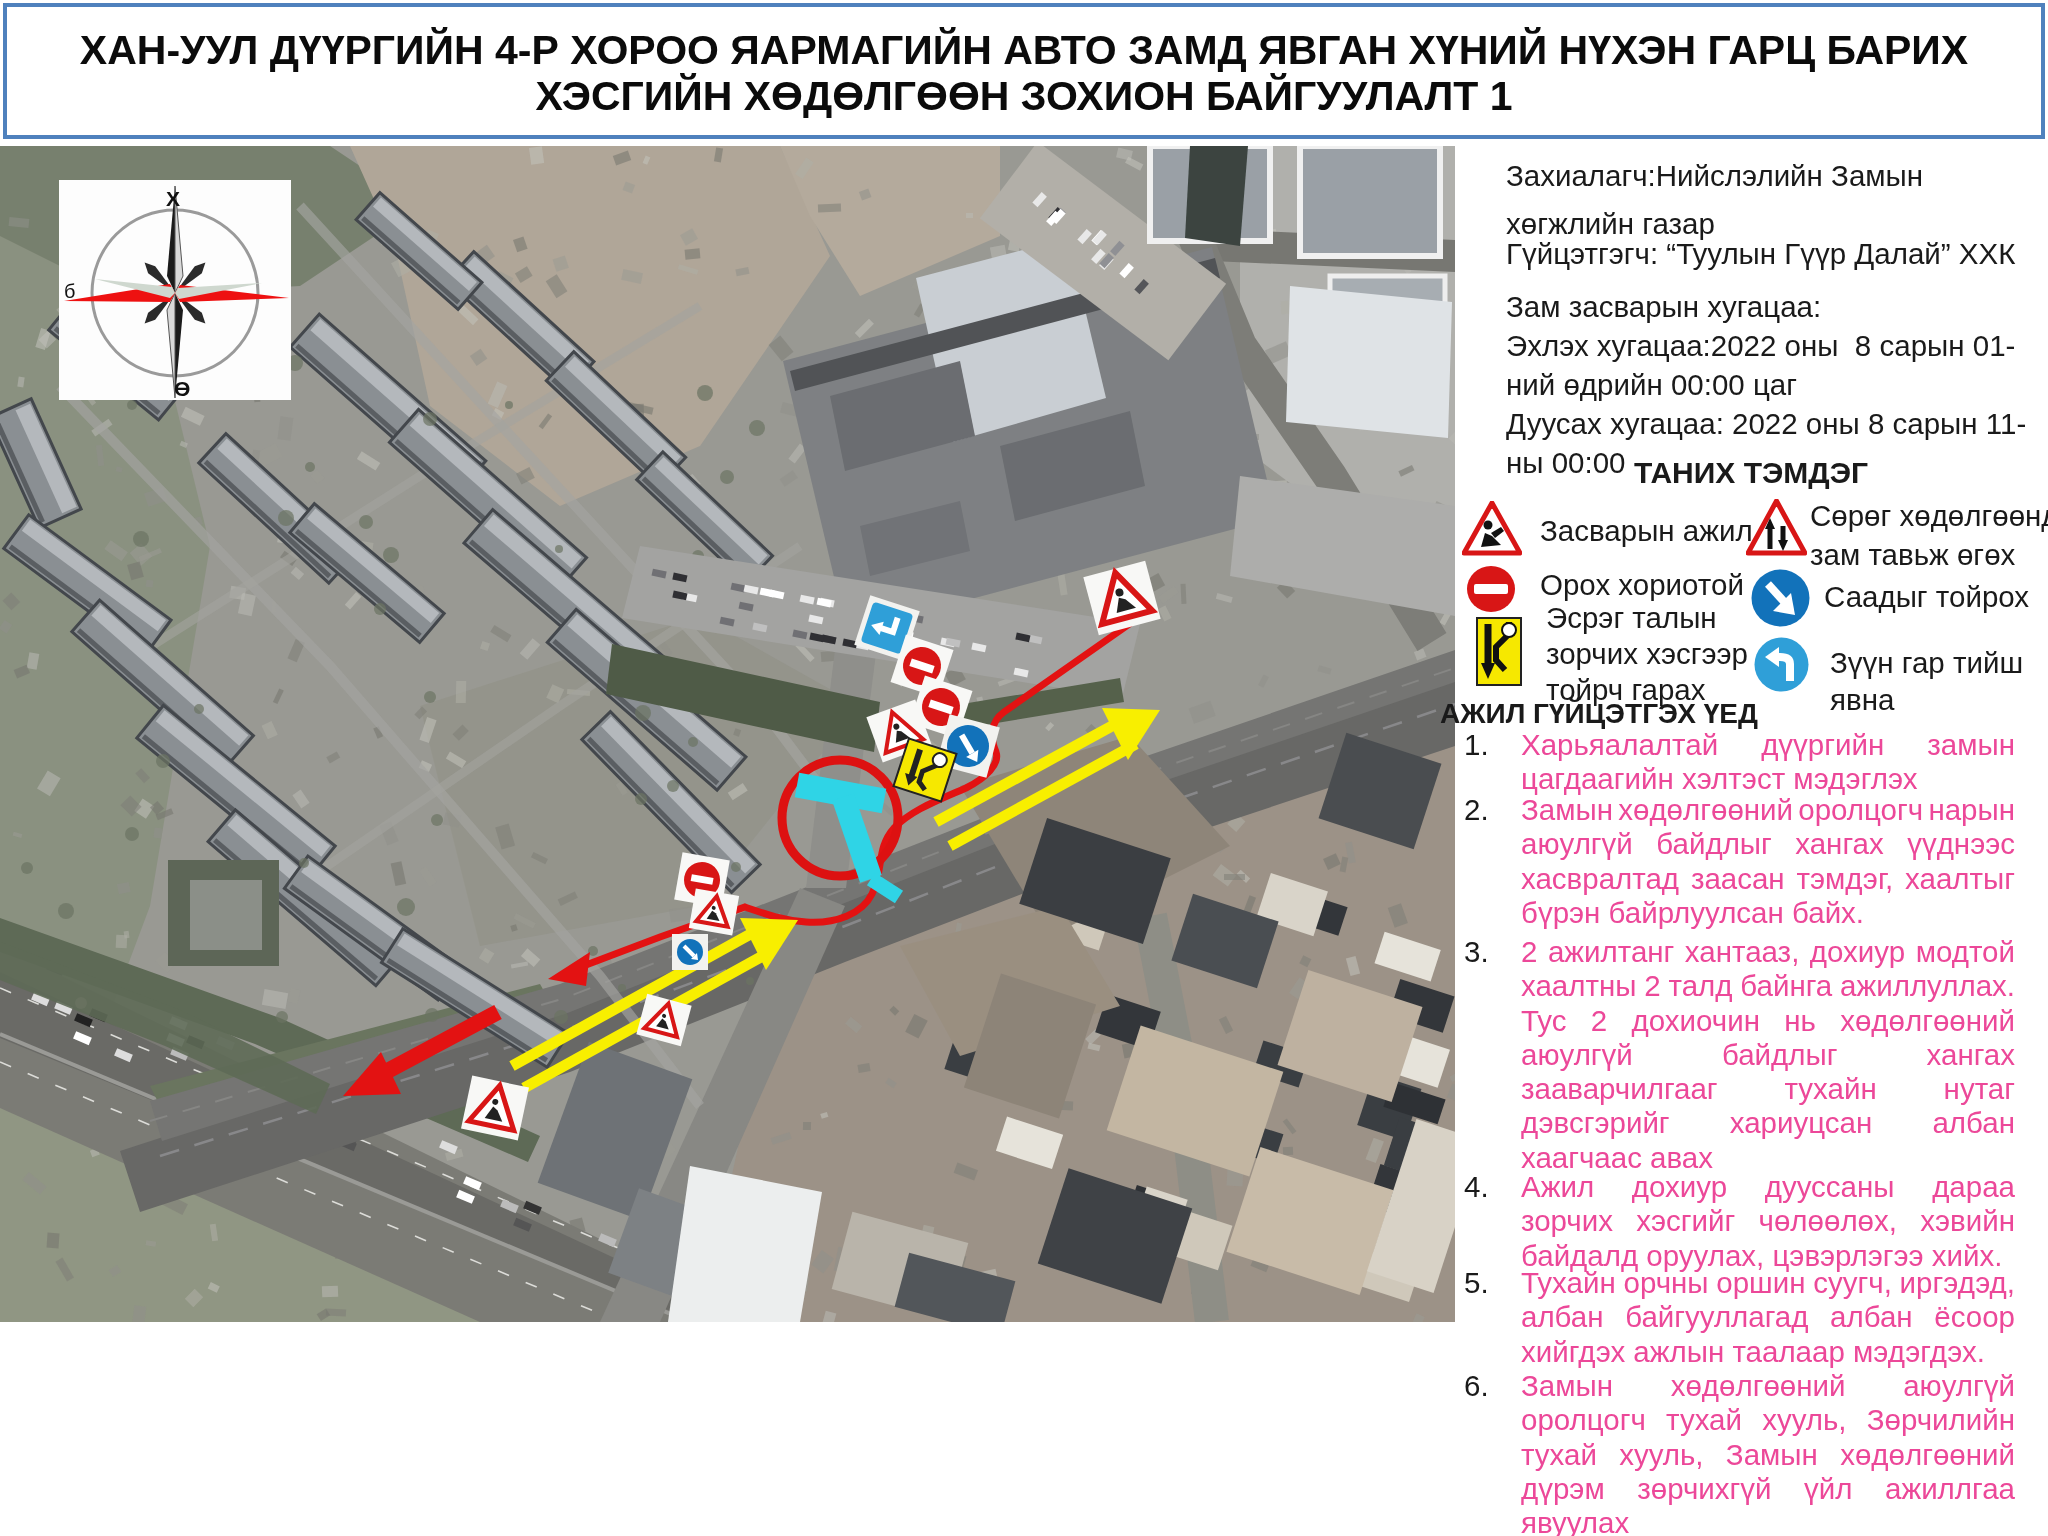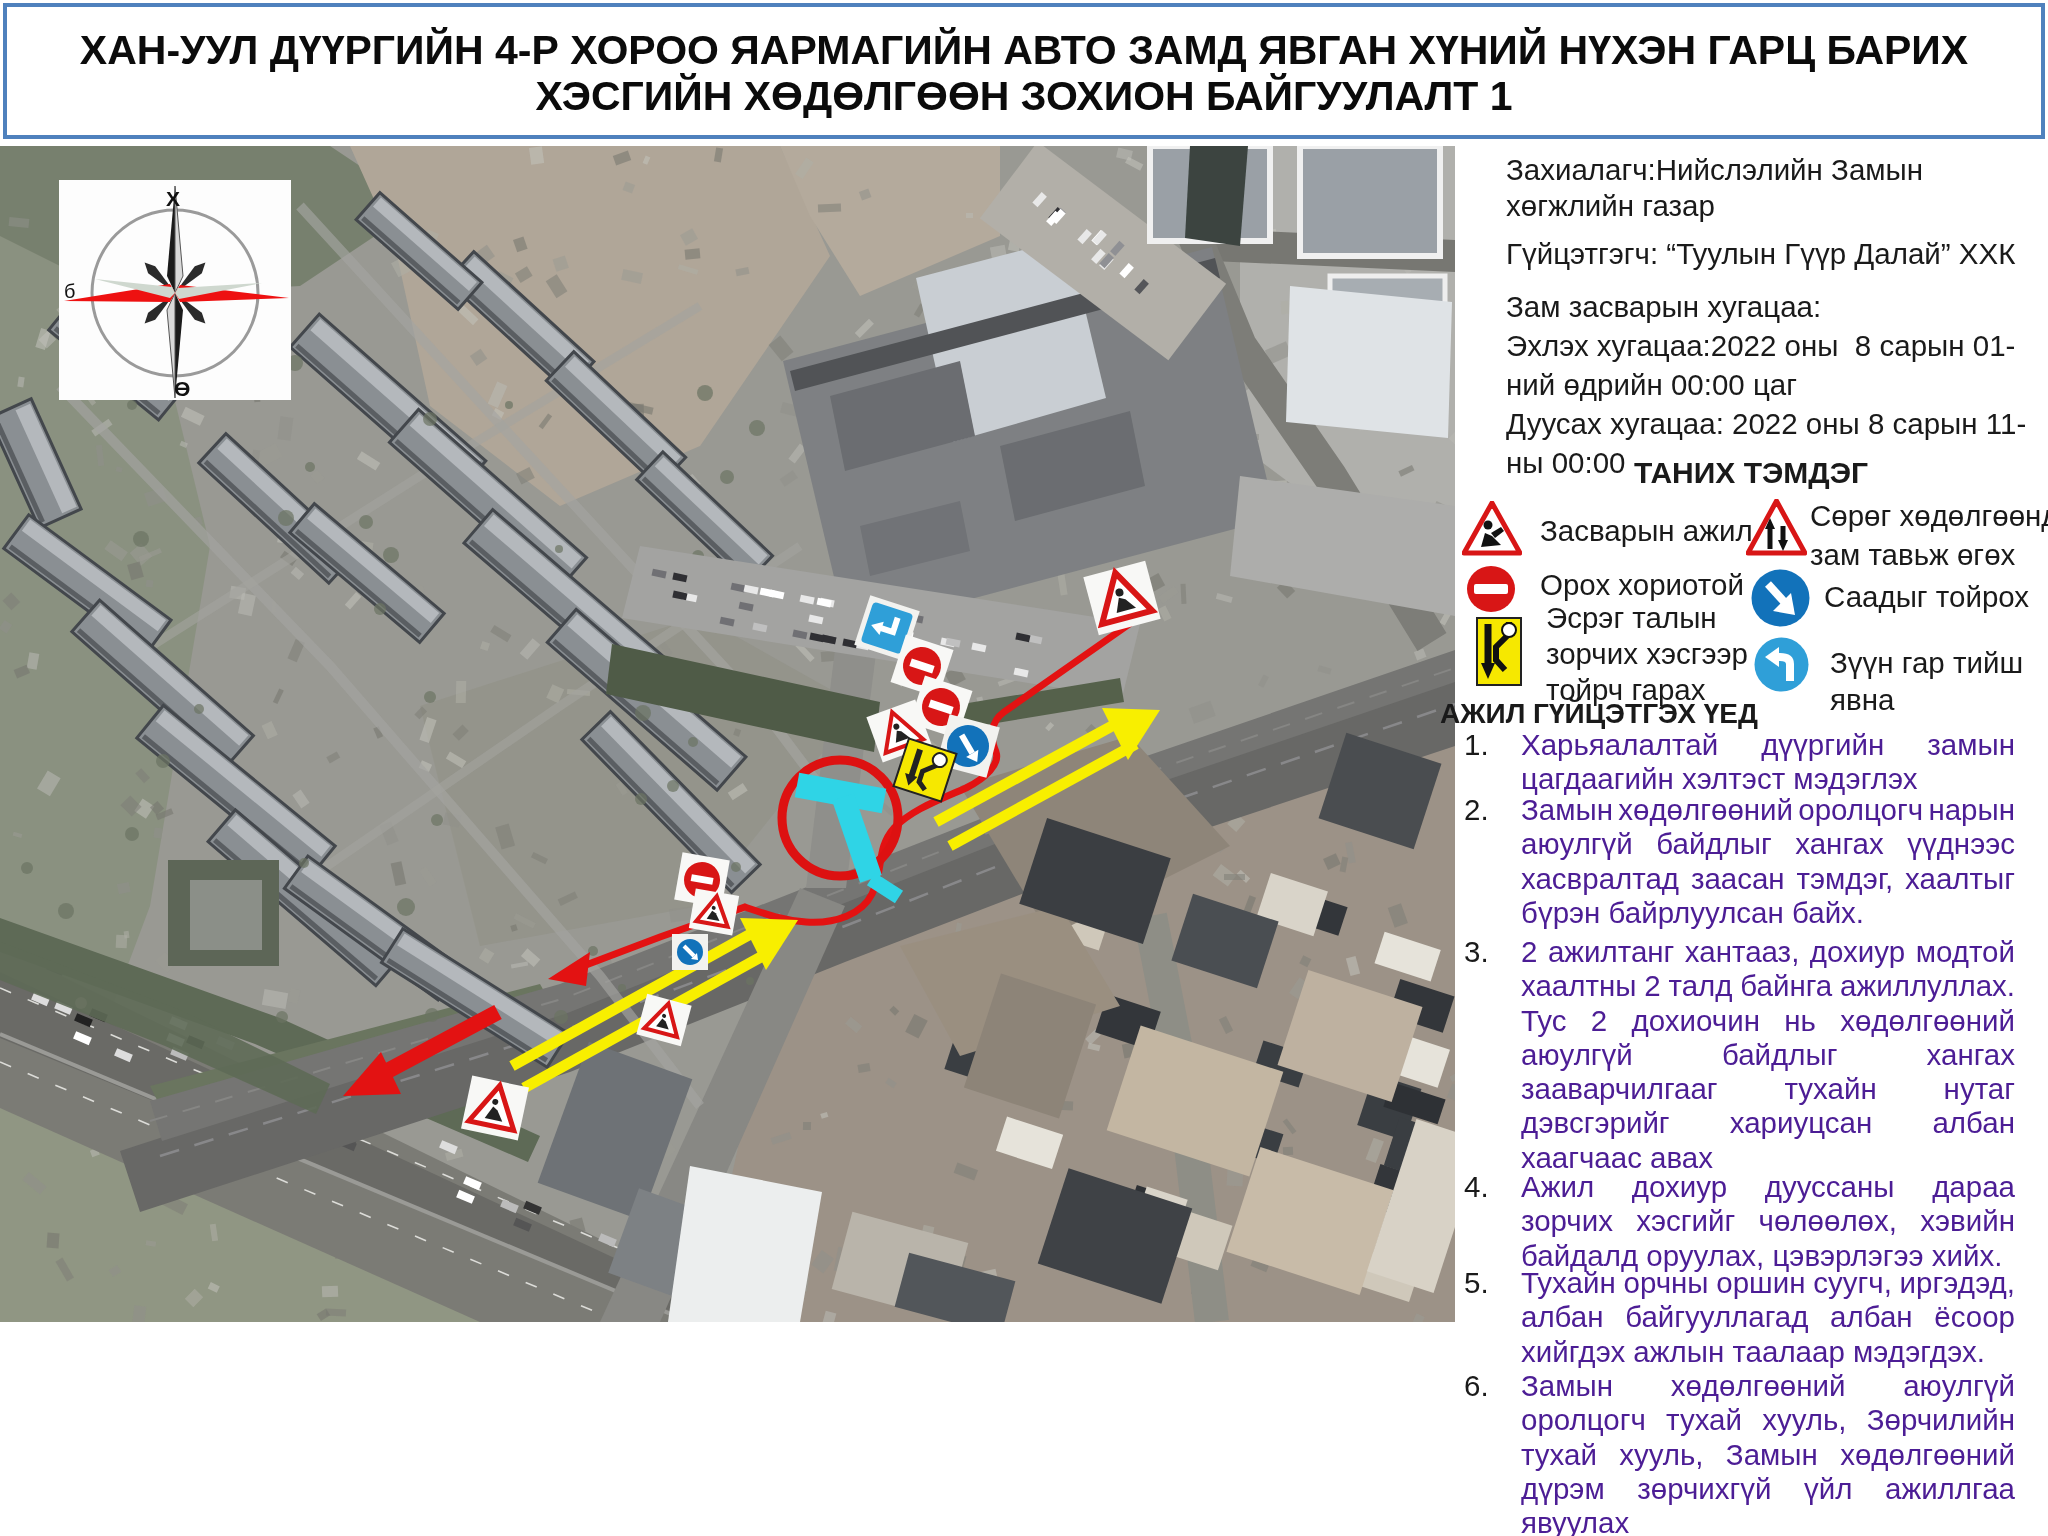--- a/index.html
+++ b/index.html
@@ -4,21 +4,21 @@
 <style>
   html,body{margin:0;padding:0;width:2048px;height:1536px;background:#ffffff;
     font-family:"Liberation Sans", sans-serif; overflow:hidden;}
   .abs{position:absolute;}
   #page{position:relative;width:1676px;height:1536px;}
   #header{position:absolute;left:3px;top:3px;width:2042px;height:136px;
     border:4px solid #4f81bd;background:#fff;box-sizing:border-box;text-align:center;
     font-weight:bold;font-size:41px;line-height:46px;color:#0b0b0b;padding-top:20px;white-space:nowrap;}
   .sbt{position:absolute;font-size:29.5px;color:#1a1a1a;white-space:nowrap;}
   .jl{display:flex;justify-content:space-between;}
-  .lst{position:absolute;font-size:29.5px;line-height:34.3px;width:494px;left:1521px;color:#4c1d95;}
+  .lst{position:absolute;font-size:29.5px;line-height:34.3px;width:494px;left:1521px;color:#ec4899;}
   .num{position:absolute;left:1464px;font-size:29.5px;color:#1a1a1a;}
 </style>
 </head>
 <body>
 <div id="page">
 
   <div id="header">ХАН-УУЛ ДҮҮРГИЙН 4-Р ХОРОО ЯАРМАГИЙН АВТО ЗАМД ЯВГАН ХҮНИЙ НҮХЭН ГАРЦ БАРИХ<br>ХЭСГИЙН ХӨДӨЛГӨӨН ЗОХИОН БАЙГУУЛАЛТ 1</div>
 
   <div class="abs" style="left:0;top:146px;width:1455px;height:1176px;">
 <svg width="1455" height="1176" viewBox="0 0 1455 1176" font-family="Liberation Sans, sans-serif">
@@ -954,21 +954,21 @@
 
 <g transform="translate(495 962) rotate(12)">
           <rect x="-29" y="-27" width="58" height="54" fill="#f8f8f6"></rect>
           <polygon points="0,-23 23,18 -23,18" fill="#fff" stroke="#d81616" stroke-width="5"></polygon>
           <path d="M -8,12 l 6,-13 l 5,3 l 7,10 z" fill="#222"></path>
           <circle cx="-1" cy="-6" r="3" fill="#222"></circle>
         </g>
       </svg>
   </div>
 
-  <div class="sbt" style="left:1506px;top:152px;line-height:36px;">Захиалагч:Нийслэлийн Замын<br>хөгжлийн газар</div>
+  <div class="sbt" style="left:1506px;top:152px;line-height:48px;">Захиалагч:Нийслэлийн Замын<br>хөгжлийн газар</div>
 
   <div class="sbt" style="left:1506px;top:237px;">Гүйцэтгэгч: “Туулын Гүүр Далай” ХХК</div>
 
   <div class="sbt" style="left:1506px;top:287px;line-height:39px;">Зам засварын хугацаа:<br>Эхлэх хугацаа:2022 оны&nbsp; 8 сарын 01-<br>ний өдрийн 00:00 цаг<br>Дуусах хугацаа: 2022 оны 8 сарын 11-<br>ны 00:00</div>
 
   <div class="sbt" style="left:1506px;top:456px;width:490px;text-align:center;font-weight:bold;font-size:30px;">ТАНИХ ТЭМДЭГ</div>
 
   <div class="abs" style="left:1462px;top:501px;"><svg width="60" height="55" viewBox="0 0 60 55">
         <polygon points="30,2 58,52 2,52" fill="#fff" stroke="#d81616" stroke-width="5" stroke-linejoin="round"></polygon>
         <circle cx="26" cy="24" r="4.5" fill="#111"></circle>

